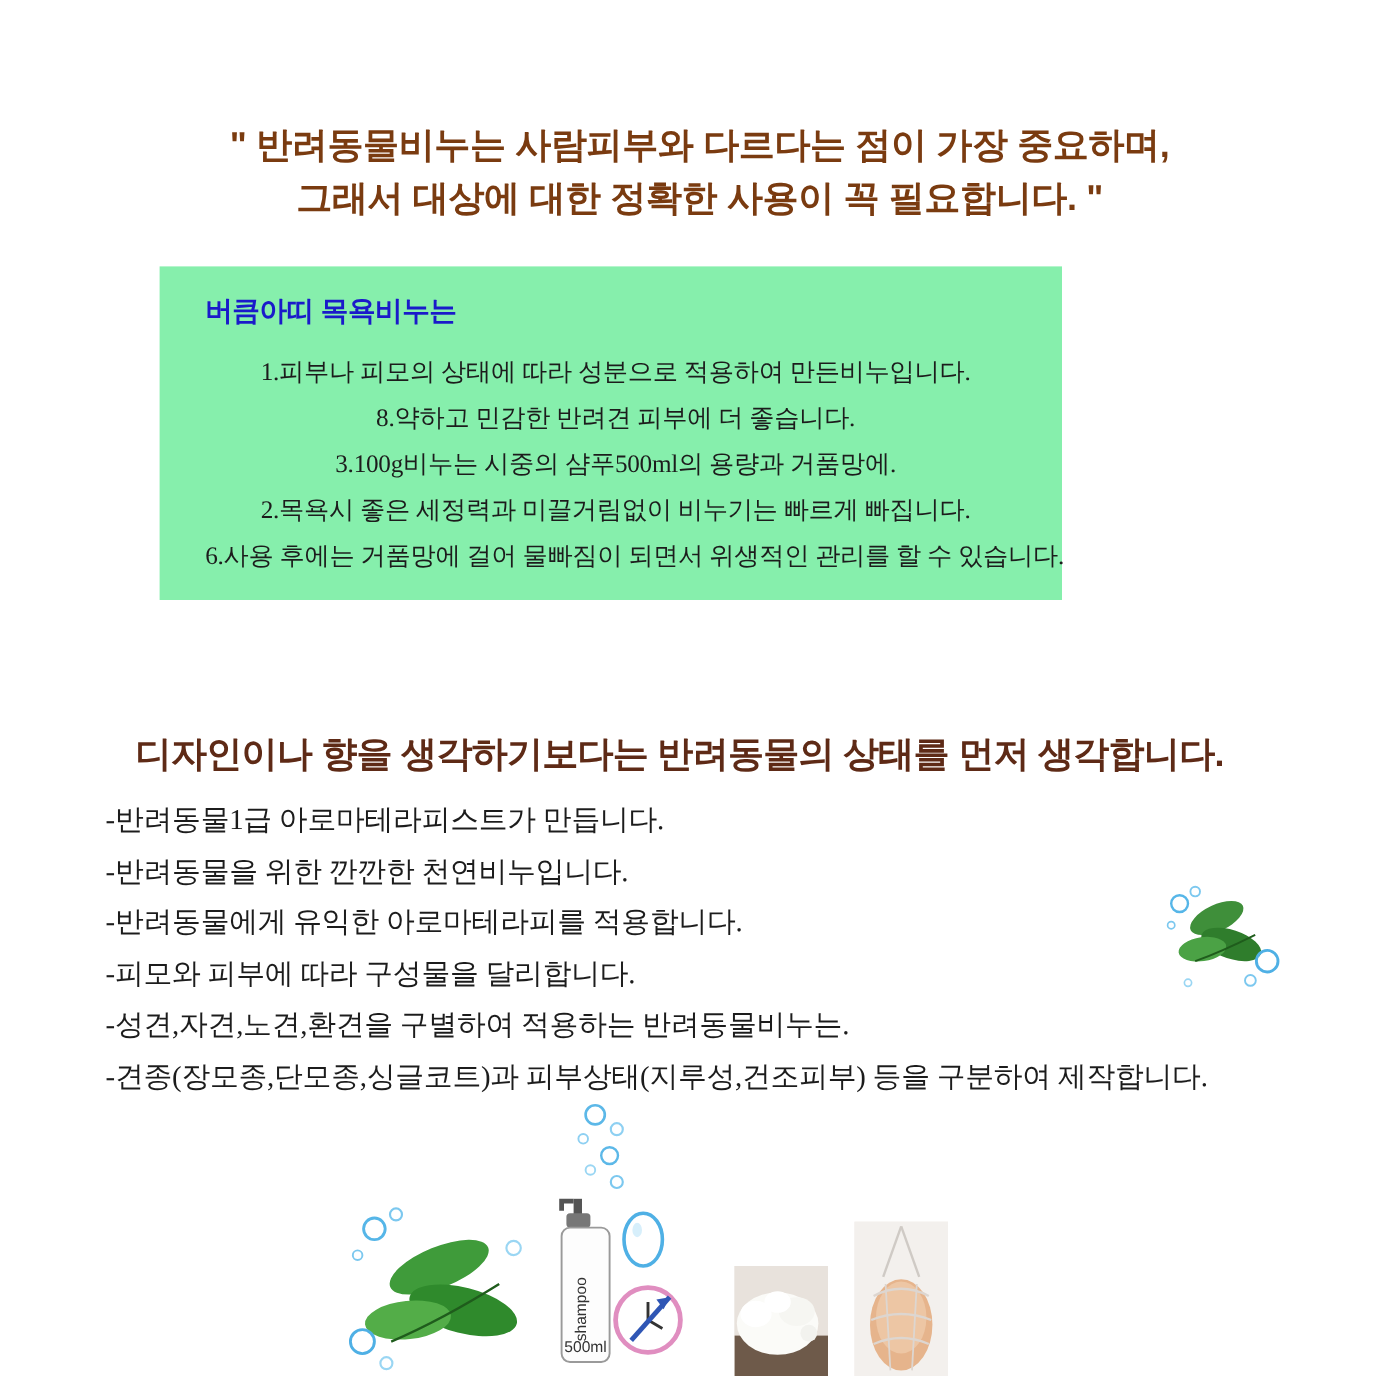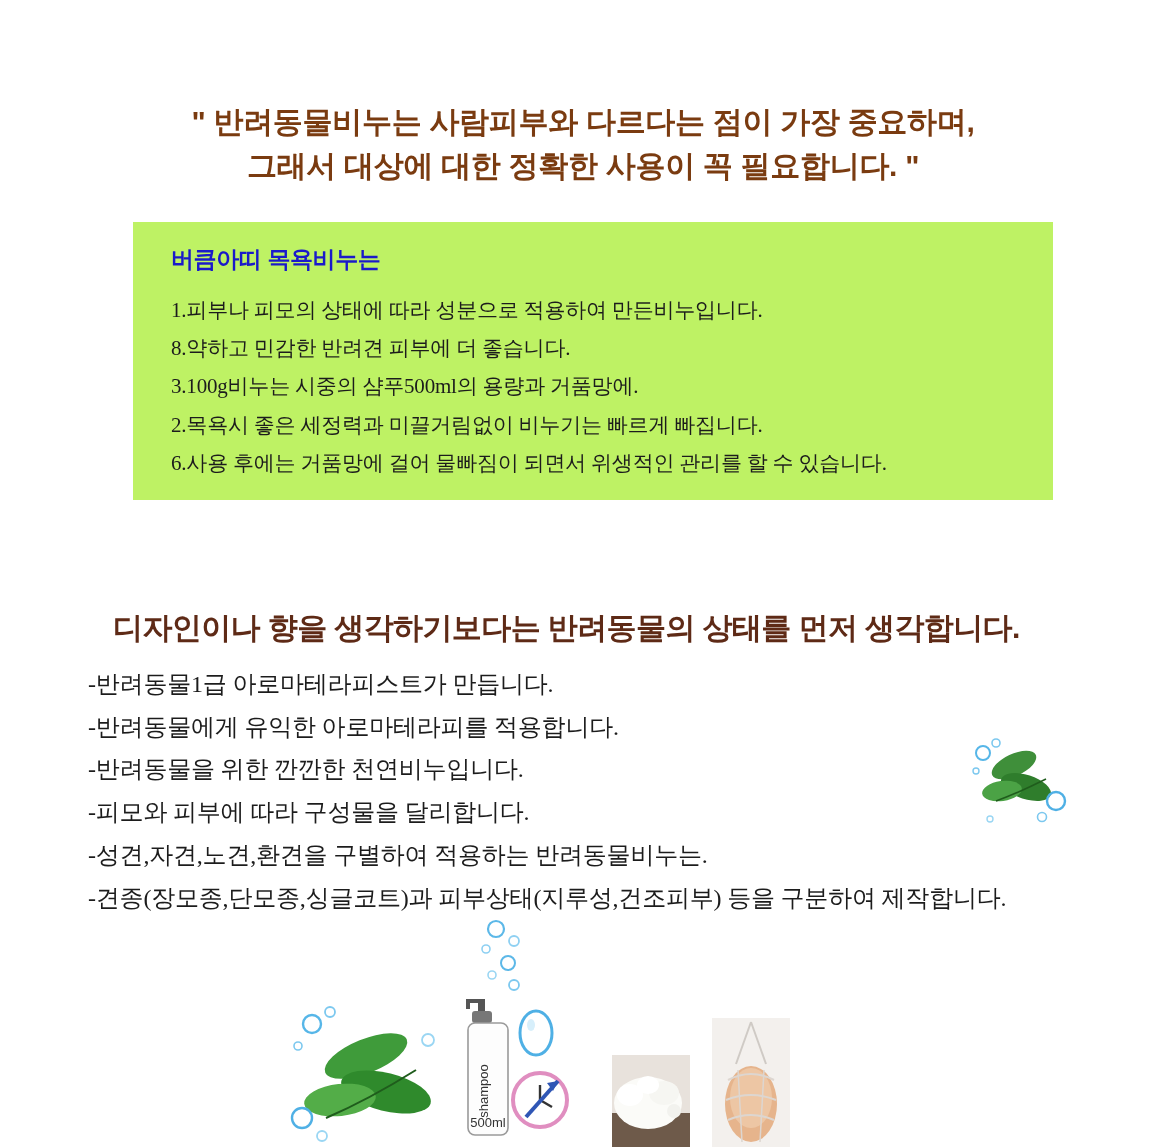--- a/index.html
+++ b/index.html
@@ -38,38 +38,39 @@
   }
   .quote .line2 {
     display: block;
   }
 
   
   .info-box {
     position: absolute;
     top: 222px;
     left: 133px;
-    width: 920px;
+    width: 752px;
     height: 278px;
-    background: #bef264;
+    background: #86efac;
     box-sizing: border-box;
     padding: 22px 30px 10px 38px;
   }
   .info-box .box-title {
     color: #1a1aca;
     font-weight: bold;
     font-size: 23px;
     font-family: "Liberation Sans", "DejaVu Sans", sans-serif;
     letter-spacing: -0.4px;
     margin-bottom: 16px;
   }
   .info-box ol {
     margin: 0;
     padding: 0;
     list-style: none;
+    text-align: center;
   }
   .info-box li {
     font-size: 21px;
     line-height: 1.82;
     color: #1c1c1c;
     letter-spacing: -0.2px;
     white-space: nowrap;
   }
 
   
@@ -174,22 +175,22 @@
       <li>3.100g비누는 시중의 샴푸500ml의 용량과 거품망에.</li>
       <li>2.목욕시 좋은 세정력과 미끌거림없이 비누기는 빠르게 빠집니다.</li>
       <li>6.사용 후에는 거품망에 걸어 물빠짐이 되면서 위생적인 관리를 할 수 있습니다.</li>
     </ol>
   </div>
 
   <div class="section-heading">디자인이나 향을 생각하기보다는 반려동물의 상태를 먼저 생각합니다.</div>
 
   <div class="feature-list">
     <p>-반려동물1급 아로마테라피스트가 만듭니다.</p>
+    <p>-반려동물을 위한 깐깐한 천연비누입니다.</p>
     <p>-반려동물에게  유익한 아로마테라피를 적용합니다.</p>
-    <p>-반려동물을 위한 깐깐한 천연비누입니다.</p>
     <p>-피모와 피부에 따라 구성물을 달리합니다.</p>
     <p>-성견,자견,노견,환견을 구별하여 적용하는 반려동물비누는.</p>
     <p>-견종(장모종,단모종,싱글코트)과 피부상태(지루성,건조피부) 등을 구분하여 제작합니다.</p>
   </div>
 
   <svg class="leaf-deco-right" viewBox="0 0 100 95">
     <ellipse cx="46" cy="30" rx="24" ry="11" fill="#3f8f3a" transform="rotate(-25 46 30)"></ellipse>
     <ellipse cx="58" cy="52" rx="26" ry="12" fill="#2f7d2c" transform="rotate(18 58 52)"></ellipse>
     <ellipse cx="34" cy="56" rx="20" ry="10" fill="#4ba245" transform="rotate(-8 34 56)"></ellipse>
     <path d="M28 66 Q50 58 78 44" stroke="#1f5c1c" stroke-width="1.6" fill="none"></path>

